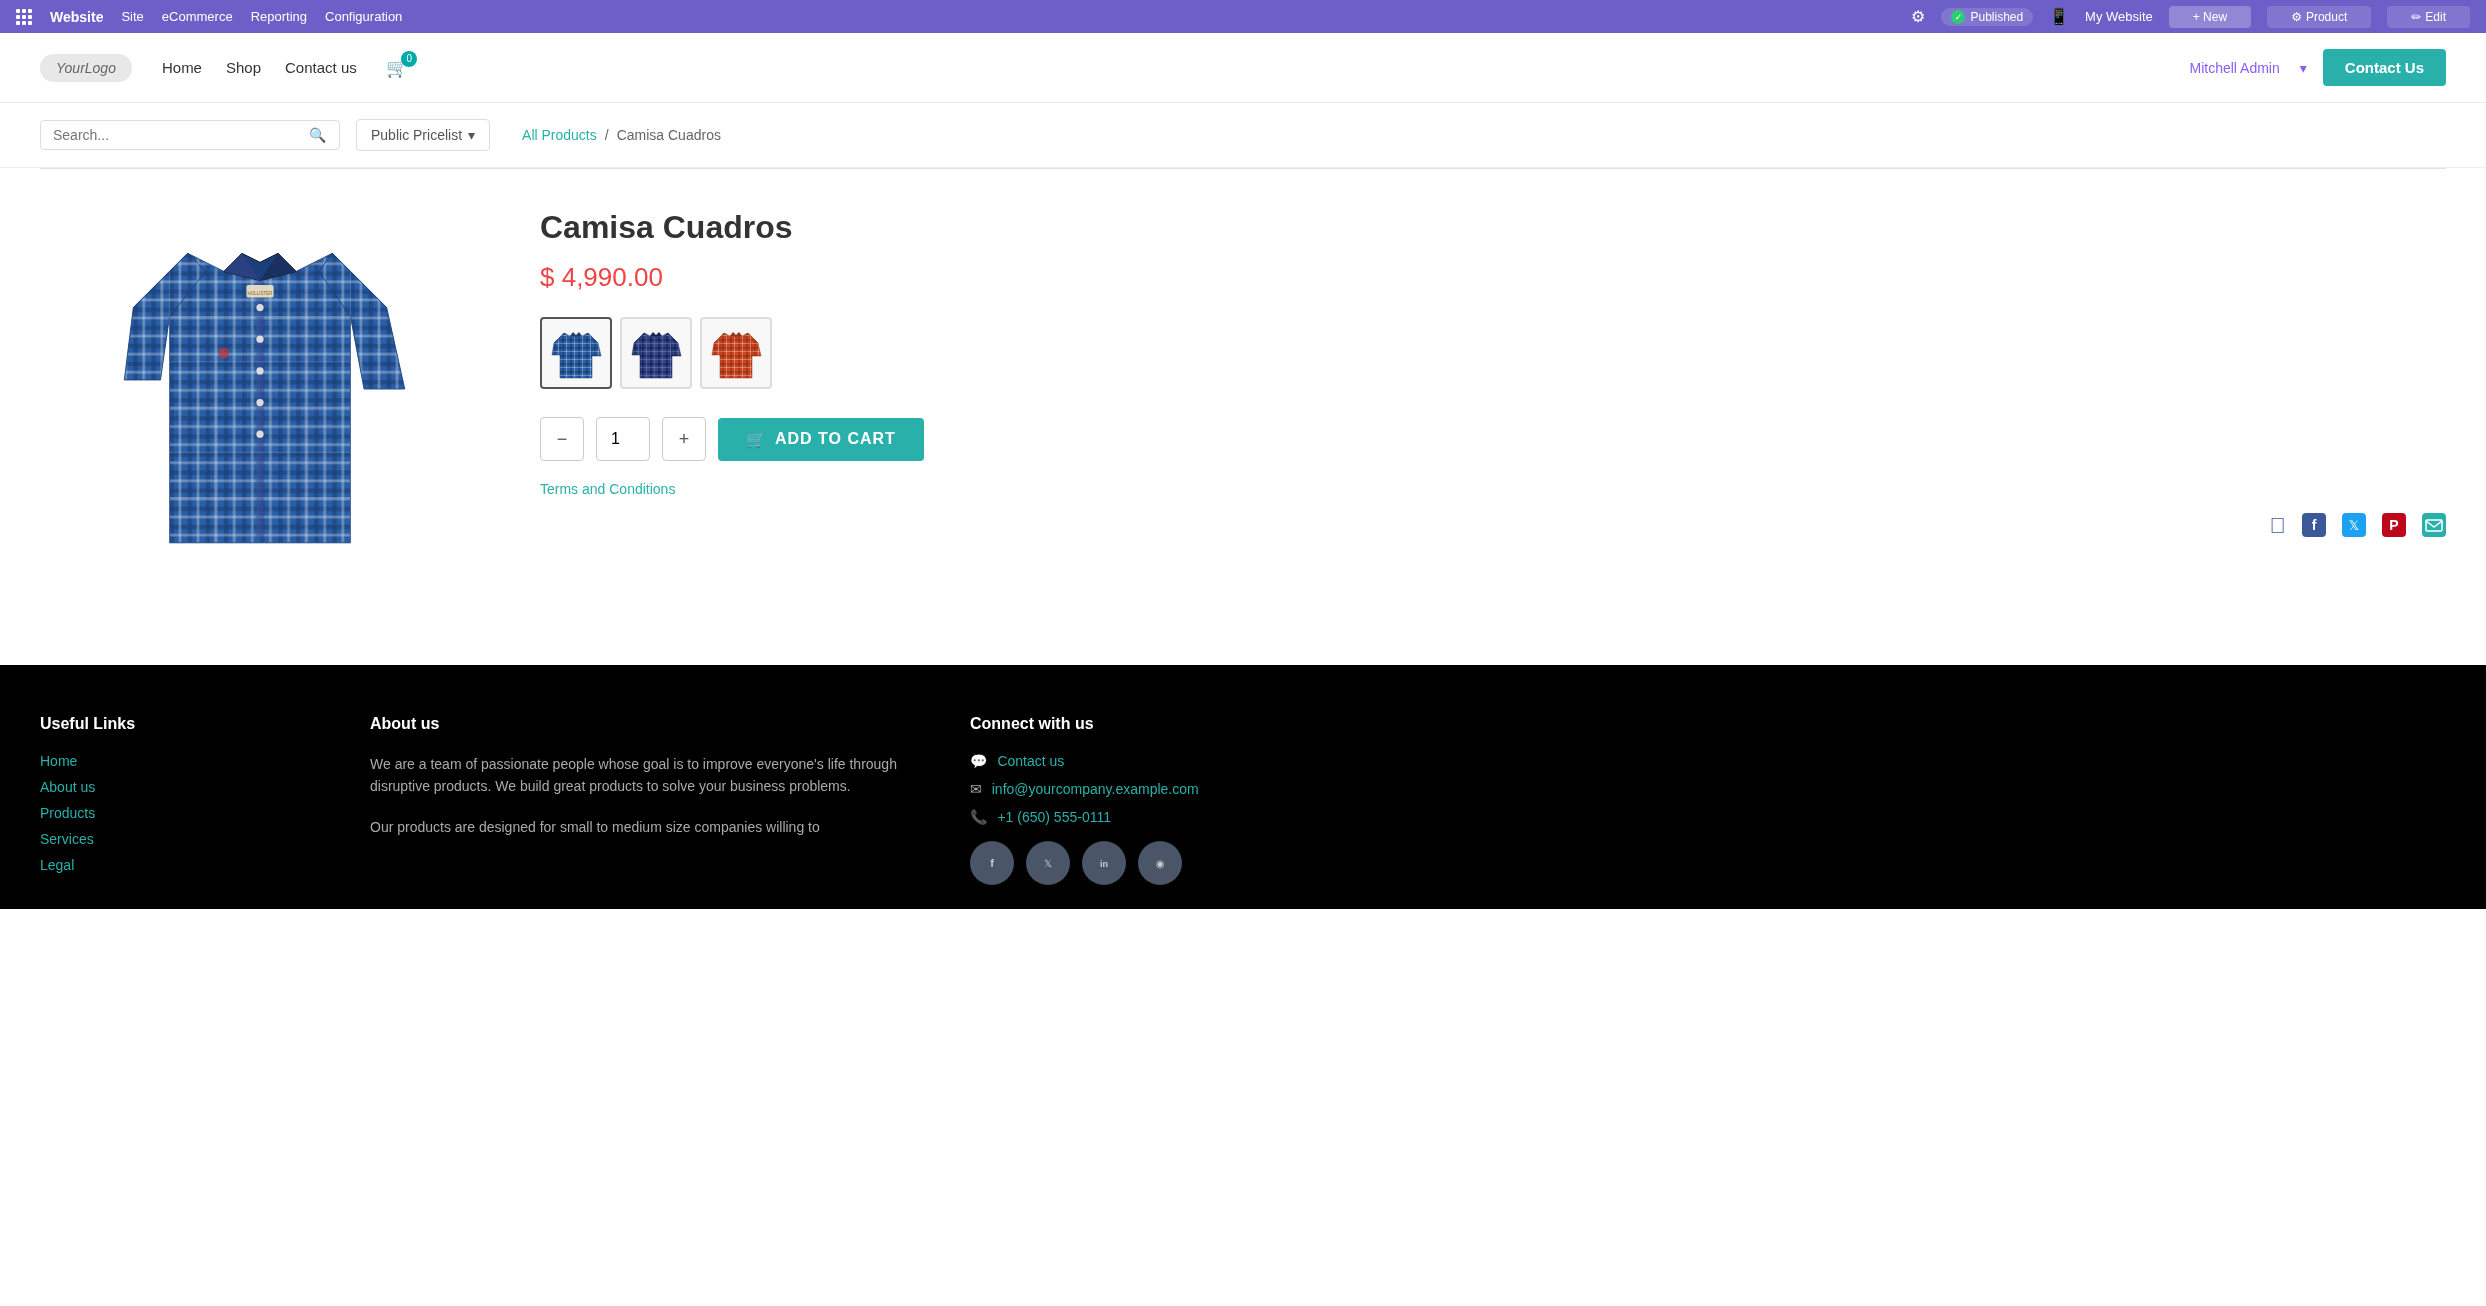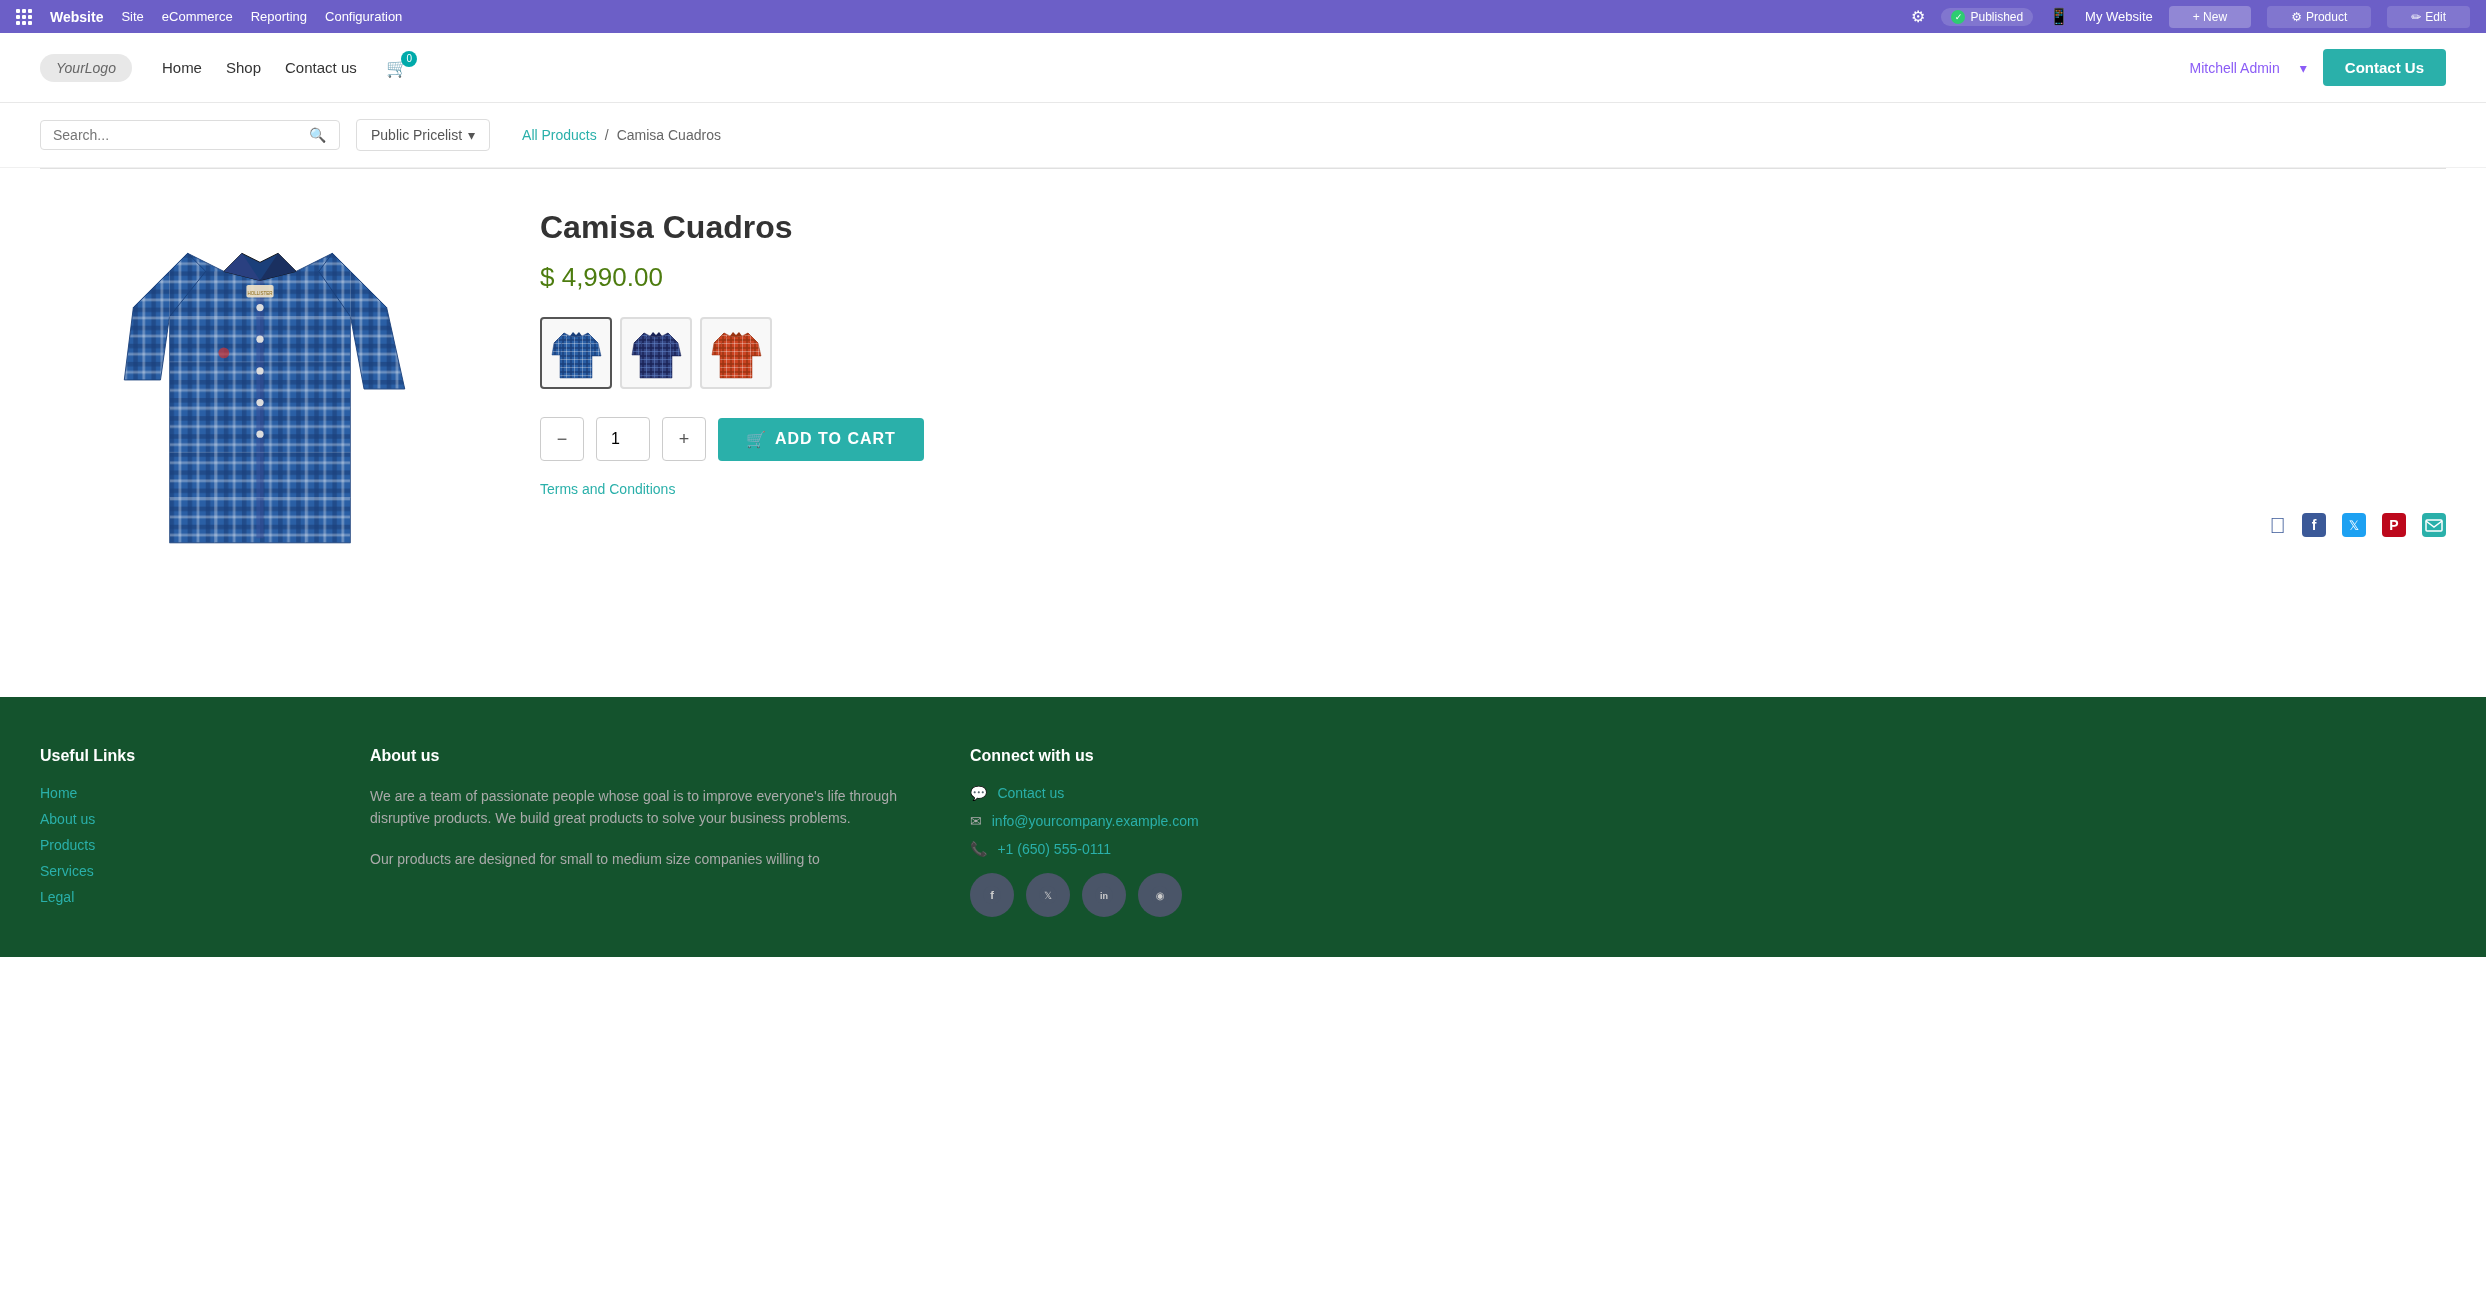--- a/index.html
+++ b/index.html
@@ -113,21 +113,21 @@
     .product-shirt-img {
       width: 380px;
       height: 380px;
       position: relative;
     }
     
     .shirt-svg { width: 100%; height: 100%; }
 
     .product-details { flex: 1; padding-top: 10px; }
     .product-title { font-size: 32px; font-weight: 600; color: #333; margin-bottom: 16px; }
-    .product-price { font-size: 26px; color: #4d7c0f; margin-bottom: 24px; }
+    .product-price { font-size: 26px; color: #ef4444; margin-bottom: 24px; }
     .estilo-label {
       font-size: 12px; font-weight: 700; color: #666; letter-spacing: 1px;
       margin-bottom: 12px; padding-bottom: 8px;
       border-bottom: 1px solid #e0e0e0;
     }
     .color-options { display: flex; gap: 8px; margin-bottom: 28px; }
     .color-option {
       width: 72px; height: 72px; border: 2px solid #ddd;
       border-radius: 4px; overflow: hidden; cursor: pointer;
       display: flex; align-items: center; justify-content: center;
@@ -161,24 +161,24 @@
 
     .share-icons {
       display: flex; gap: 16px; margin-top: 16px;
       justify-content: flex-end;
     }
     .share-icon { font-size: 22px; cursor: pointer; }
     .share-fb { color: #3b5998; }
 
     
     .footer {
-      background: #14532d;
+      background: #000000;
       color: #ccc;
-      padding: 50px 40px 40px;
-      margin-top: 48px;
+      padding: 50px 40px 24px;
+      margin-top: 16px;
     }
     .footer-grid {
       display: grid;
       grid-template-columns: 1fr 2fr 1fr;
       gap: 60px;
       max-width: 1200px;
     }
     .footer-col h3 { color: #fff; font-size: 16px; margin-bottom: 20px; font-weight: 600; }
     .footer-links { display: flex; flex-direction: column; gap: 10px; }
     .footer-links a { color: #2ab0aa; text-decoration: none; font-size: 14px; }

